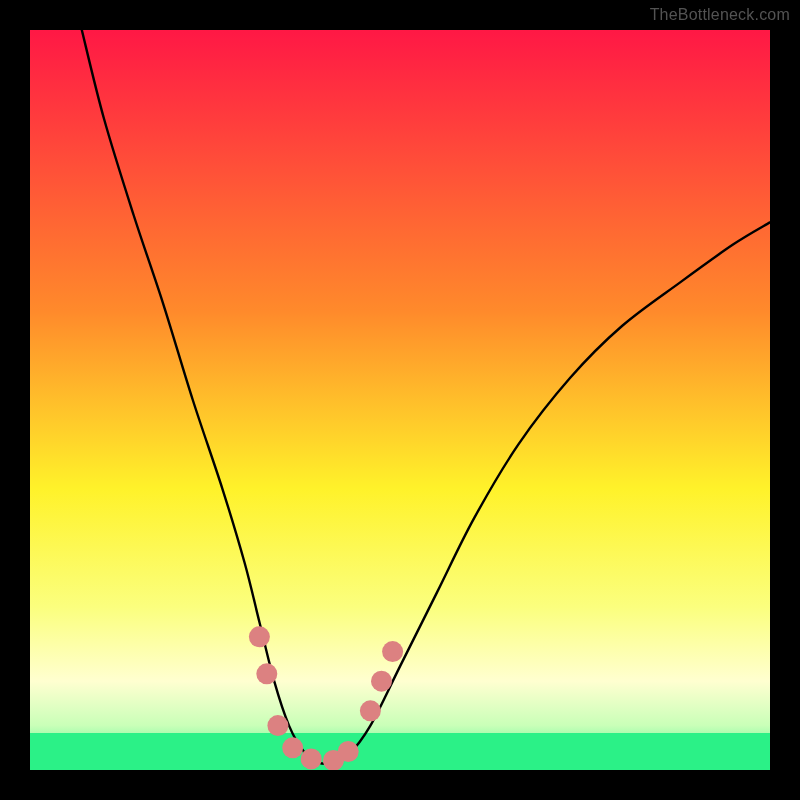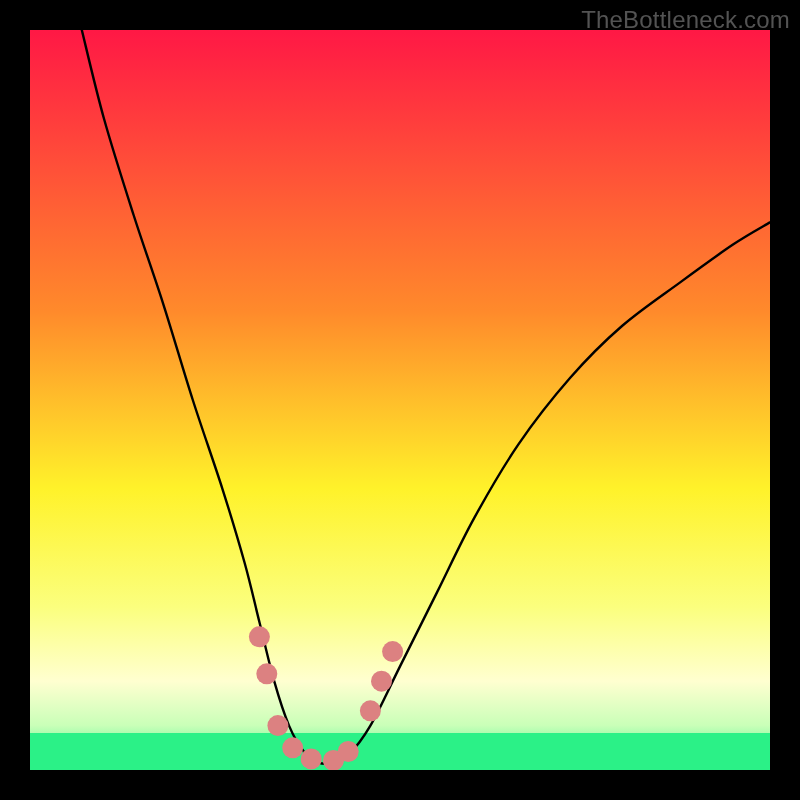--- a/index.html
+++ b/index.html
@@ -23,21 +23,21 @@
     top: 30px;
     width: 740px;
     height: 740px;
     overflow: hidden;
   }
   .watermark {
     position: absolute;
     top: 6px;
     right: 10px;
     color: #535353;
-    font-size: 24px;
+    font-size: 16px;
     font-weight: 500;
     letter-spacing: 0.2px;
   }
   svg {
     display: block;
   }
 </style>
 </head>
 <body>
 

